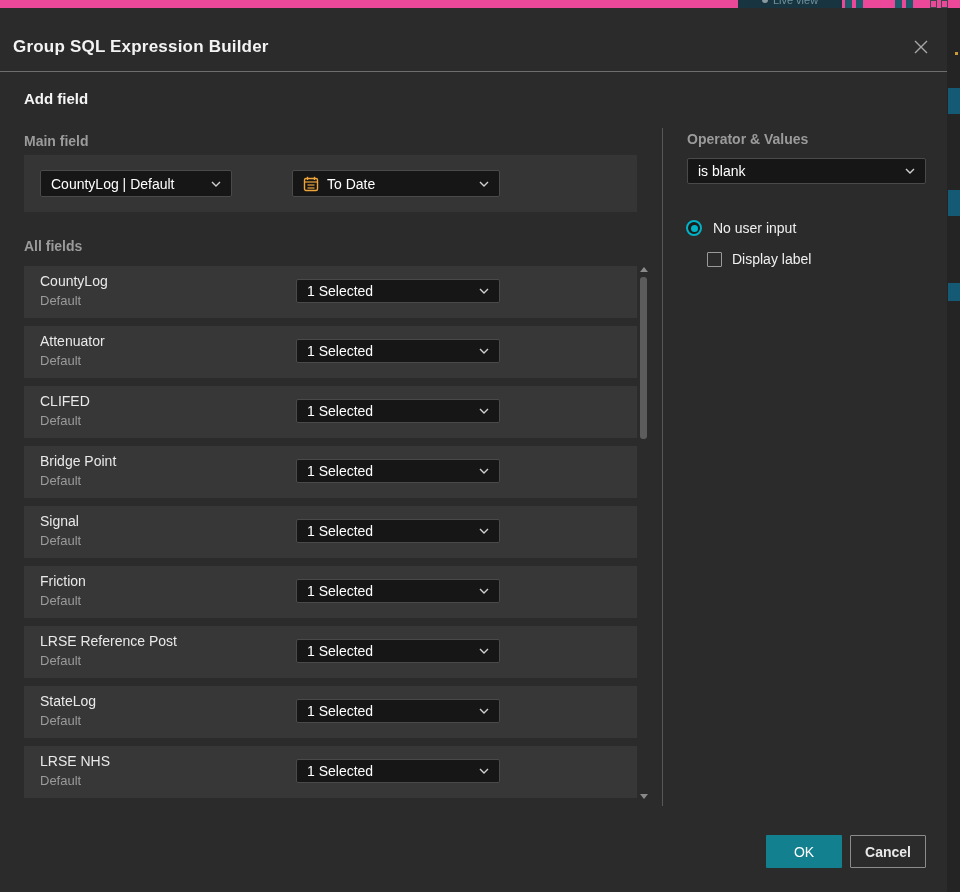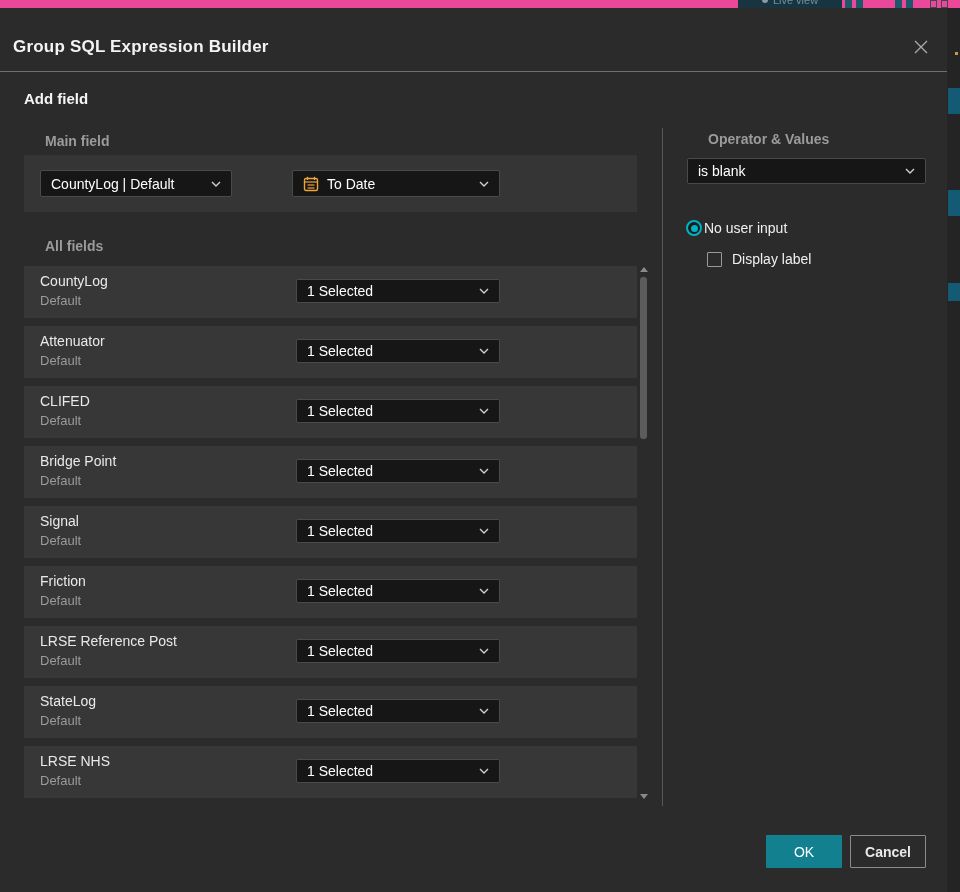--- a/index.html
+++ b/index.html
@@ -42,21 +42,21 @@
     border-bottom:1px solid #6e6e6e;
     display:flex; align-items:center;margin-top:14px;
   }
   .dialog-title { font-size:17px; font-weight:600; color:#f3f3f3; padding-left:13px; letter-spacing:.2px; }
   .close-btn {
     position:absolute; right:14px; top:13px; width:24px; height:24px;
     display:flex; align-items:center; justify-content:center; cursor:pointer;
   }
 
   .section-heading { position:absolute; left:24px; font-size:15px; font-weight:700; color:#f5f5f5; }
-  .group-label { position:absolute; font-size:14px; font-weight:600; color:#9b9b9b;margin-left:21px; }
+  .group-label { position:absolute; font-size:14px; font-weight:600; color:#9b9b9b; }
 
   
   .select {
     position:absolute; height:27px; background:#161616;
     border:1px solid #4a4a4a; border-radius:2px;
     display:flex; align-items:center; gap:8px;
     padding:0 10px; font-size:14px; color:#fff; cursor:pointer;
   }
   .select .chev { margin-left:auto; flex:0 0 auto; display:flex; }
 
@@ -79,21 +79,21 @@
   .sb-up   { top:259px; border-bottom:5px solid #8a8a8a; }
   .sb-down { top:786px; border-top:5px solid #8a8a8a; }
   .sb-thumb { position:absolute; left:640px; top:269px; width:7px; height:162px; background:#5c5c5c; border-radius:3px; }
 
   .v-divider { position:absolute; left:662px; top:120px; width:1px; height:678px; background:#585858; }
 
   
   .op-label { left:687px; top:123px; }
   .op-select { left:687px; top:150px; width:239px; height:26px; }
 
-  .radio-row { position:absolute; left:686px; top:212px; display:flex; align-items:center; gap:2px; cursor:pointer; }
+  .radio-row { position:absolute; left:686px; top:212px; display:flex; align-items:center; gap:11px; cursor:pointer; }
   .radio-outer {
     width:16px; height:16px; border-radius:50%;
     border:2px solid #00b3c4; display:flex; align-items:center; justify-content:center;
     background:#1c1c1c;
   }
   .radio-inner { width:7px; height:7px; border-radius:50%; background:#00b3c4; }
   .radio-label, .check-label { font-size:14px; color:#f0f0f0; }
 
   .check-row { position:absolute; left:707px; top:243px; display:flex; align-items:center; gap:10px; cursor:pointer; }
   .checkbox { width:15px; height:15px; border:1px solid #9a9a9a; background:transparent; border-radius:1px; }

